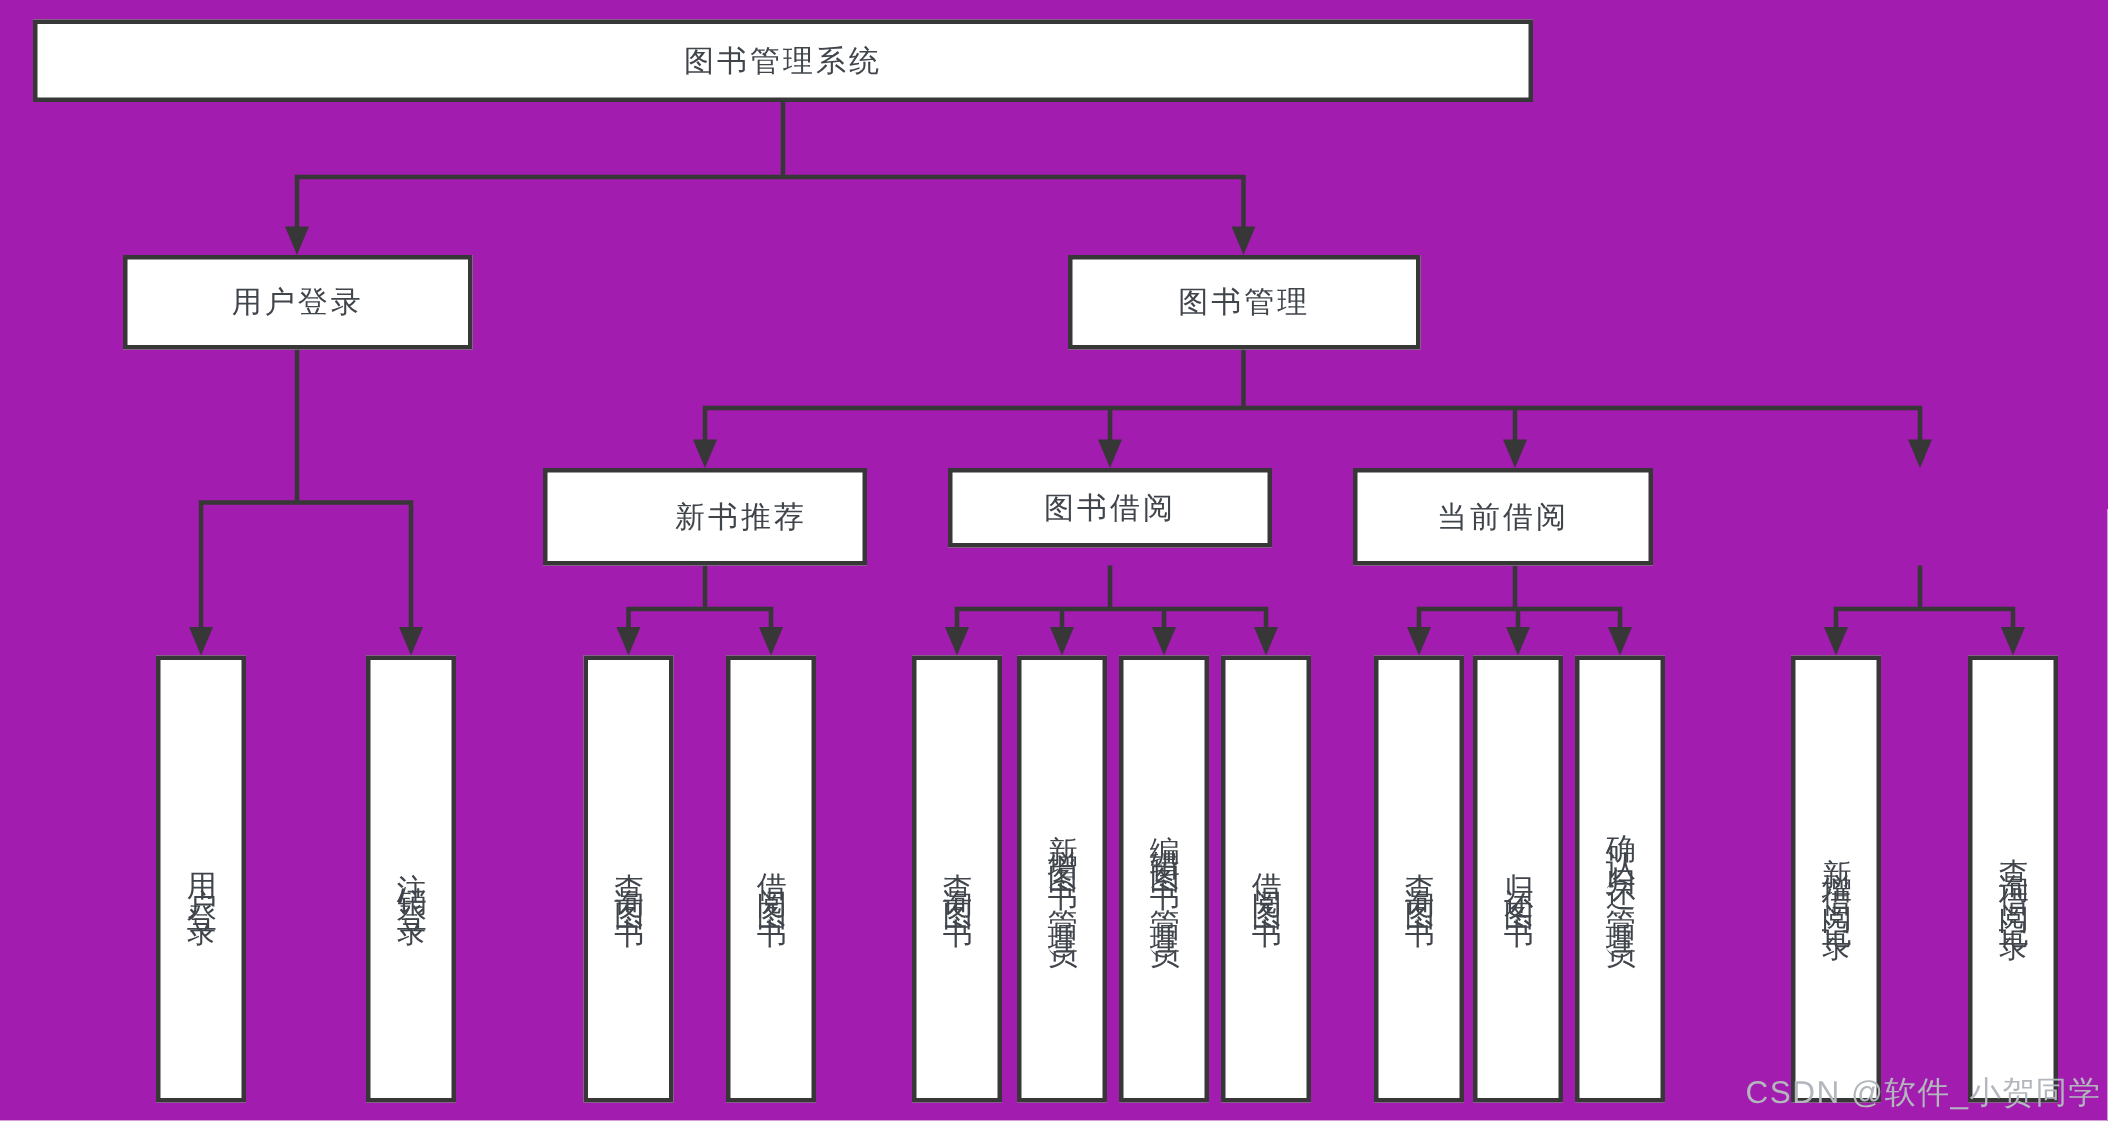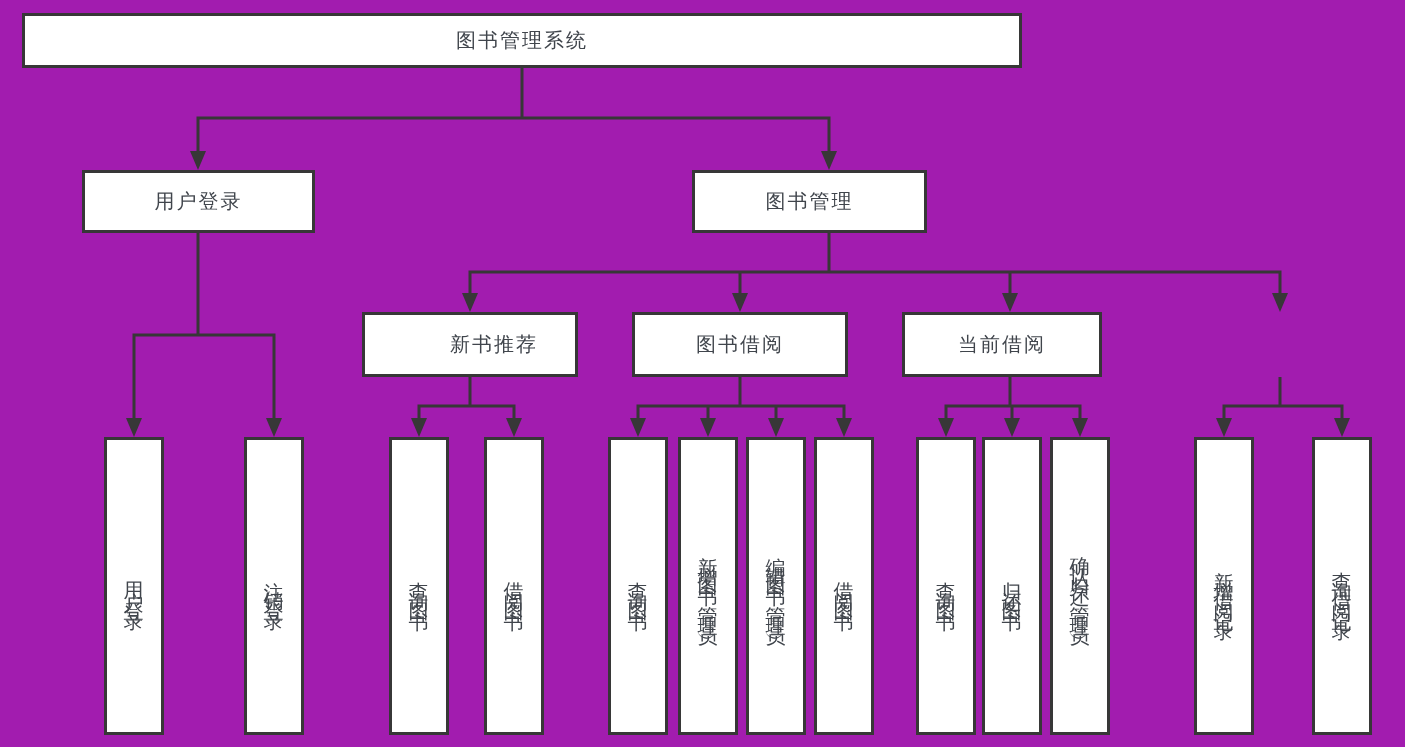--- a/index.html
+++ b/index.html
@@ -80,24 +80,24 @@
       <polygon points="1004,418 1020,418 1012,437" fill="#373737"></polygon>
       <polygon points="1072,418 1088,418 1080,437" fill="#373737"></polygon>
       <path d="M 1280 377 L 1280 406 M 1222.5 406 L 1343.5 406 M 1224 406 L 1224 420 M 1342 406 L 1342 420" stroke="#373737" stroke-width="3" fill="none"></path>
       <polygon points="1216,418 1232,418 1224,437" fill="#373737"></polygon>
       <polygon points="1334,418 1350,418 1342,437" fill="#373737"></polygon>
     </svg>
 
   <div class="node" style="left:22px; top:13px; width:1000px; height:55px;">图书管理系统</div>
 
   <div class="node" style="left:82px; top:170px; width:233px; height:63px;">用户登录</div>
-  <div class="node" style="left:692px; top:170px; width:235px; height:63px;">图书管理</div>
+  <div class="node" style="left:712px; top:170px; width:235px; height:63px;">图书管理</div>
 
   <div class="node" style="left:362px; top:312px; width:216px; height:65px;padding-left:48px;">新书推荐</div>
-  <div class="node" style="left:632px; top:312px; width:216px; height:65px;">图书借阅</div>
+  <div class="node" style="left:632px; top:312px; width:216px; height:53px;">图书借阅</div>
   <div class="node" style="left:902px; top:312px; width:200px; height:65px;">当前借阅</div>
 
   <div class="node leaf" style="left:104px;">
     <span class="vtext">用户登录</span>
   </div>
   <div class="node leaf" style="left:244px;">
     <span class="vtext">注销登录</span>
   </div>
 
   <div class="node leaf" style="left:389px;">
@@ -130,14 +130,15 @@
     <span class="vtext">确认归还（管理员）</span>
   </div>
 
   <div class="node leaf" style="left:1194px;">
     <span class="vtext">新增借阅记录</span>
   </div>
   <div class="node leaf" style="left:1312px;">
     <span class="vtext">查询借阅记录</span>
   </div>
 
+  <div class="watermark">CSDN @软件_小贺同学</div>
 
 </div>
 
 </body></html>

